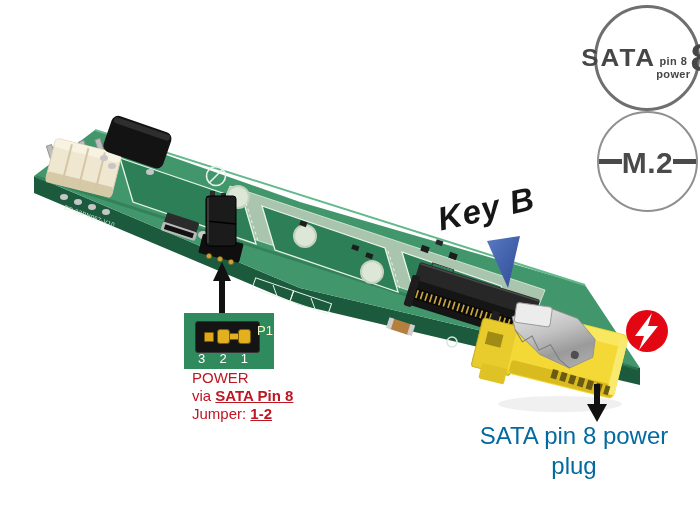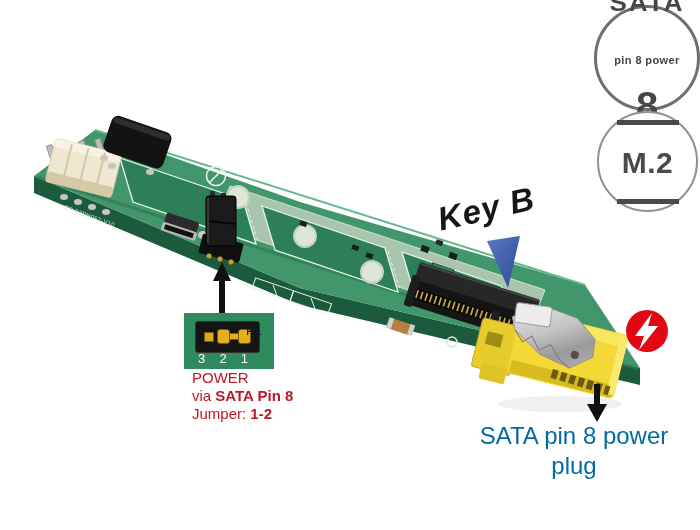--- a/index.html
+++ b/index.html
@@ -1,22 +1,22 @@
 <!DOCTYPE html>
 <html><head>
 <meta charset="utf-8">
 <style>
   html,body{margin:0;padding:0;background:#fff;}
   .stage{position:relative;width:700px;height:530px;background:#ffffff;overflow:hidden;
          font-family:"Liberation Sans",sans-serif;}
   .abs{position:absolute;}
 
   
-  .badge{position:absolute;border-radius:50%;background:#fff;display:flex;flex-direction:column;
-         align-items:center;justify-content:center;color:#464646;text-align:center;gap:20px;}
+  .badge{position:absolute;border-radius:50%;background:#fff;display:flex;flex-direction:row;
+         align-items:center;justify-content:center;color:#464646;text-align:center;}
   #badge-sata{left:594px;top:5px;width:100px;height:100px;border:3px solid #6f6f6f;}
   .sata-title{font-size:26px;font-weight:800;letter-spacing:2px;line-height:24px;transform:scaleY(.92);}
   .sata-sub{font-size:11px;font-weight:600;letter-spacing:.4px;line-height:13px;margin-top:19px;}
   .sata-num{font-size:40px;font-weight:800;line-height:38px;transform:scaleY(.95);}
   #badge-m2{left:597px;top:111px;width:97px;height:97px;border:2px solid #909090;color:#4a4a4a;}
   .m2-bar{width:62px;height:5px;background:#4a4a4a;}
   .m2-text{font-size:30px;font-weight:800;line-height:31px;letter-spacing:.5px;margin:2px 0 1px 0;}
 
   
   #keyb{left:437px;top:190px;font-size:33px;font-style:italic;font-weight:600;color:#161616;
@@ -25,25 +25,25 @@
 
   
   #inset-box{left:184px;top:313px;width:90px;height:56px;background:#2f8a5e;}
   .j-block{position:absolute;left:11px;top:8px;width:63px;height:30px;background:#141414;
            border:1px solid #343434;border-radius:3px;}
   .j-pin3{position:absolute;left:8px;top:10px;width:8px;height:8px;background:#dfa81c;
           border:1px solid #7a5c00;border-radius:1px;}
   .j-cap{position:absolute;left:21px;top:7px;width:34px;height:14px;display:flex;align-items:center;}
   .j-cap .pad{width:11px;height:13px;background:#e3b01f;border:1px solid #7a5c00;border-radius:3px;}
   .j-cap .bar{flex:1;height:5px;background:#e3b01f;border-top:1px solid #7a5c00;border-bottom:1px solid #7a5c00;}
-  .j-p1{position:absolute;right:12px;top:11px;color:#0f172a;font-size:13px;line-height:13px;}
+  .j-p1{position:absolute;right:1px;top:11px;color:#fef9c3;font-size:13px;line-height:13px;}
   .j-nums{position:absolute;left:14px;top:39px;width:50px;display:flex;justify-content:space-between;
           color:#fff;font-size:13px;line-height:14px;}
   #power-note{left:184px;top:369px;font-size:15px;line-height:18px;color:#be1622;white-space:nowrap;margin-left:8px;}
-  #power-note b{font-weight:700;}
+  #power-note b{font-weight:700;text-decoration:underline;}
 </style>
 </head>
 <body>
 
 <div class="stage">
 
   <svg class="abs" style="left:0;top:0" width="700" height="530" viewBox="0 0 700 530">
     <defs>
       <linearGradient id="met" x1="0" y1="0" x2="1" y2="1">
         <stop offset="0" stop-color="#f0f0f0"></stop>

